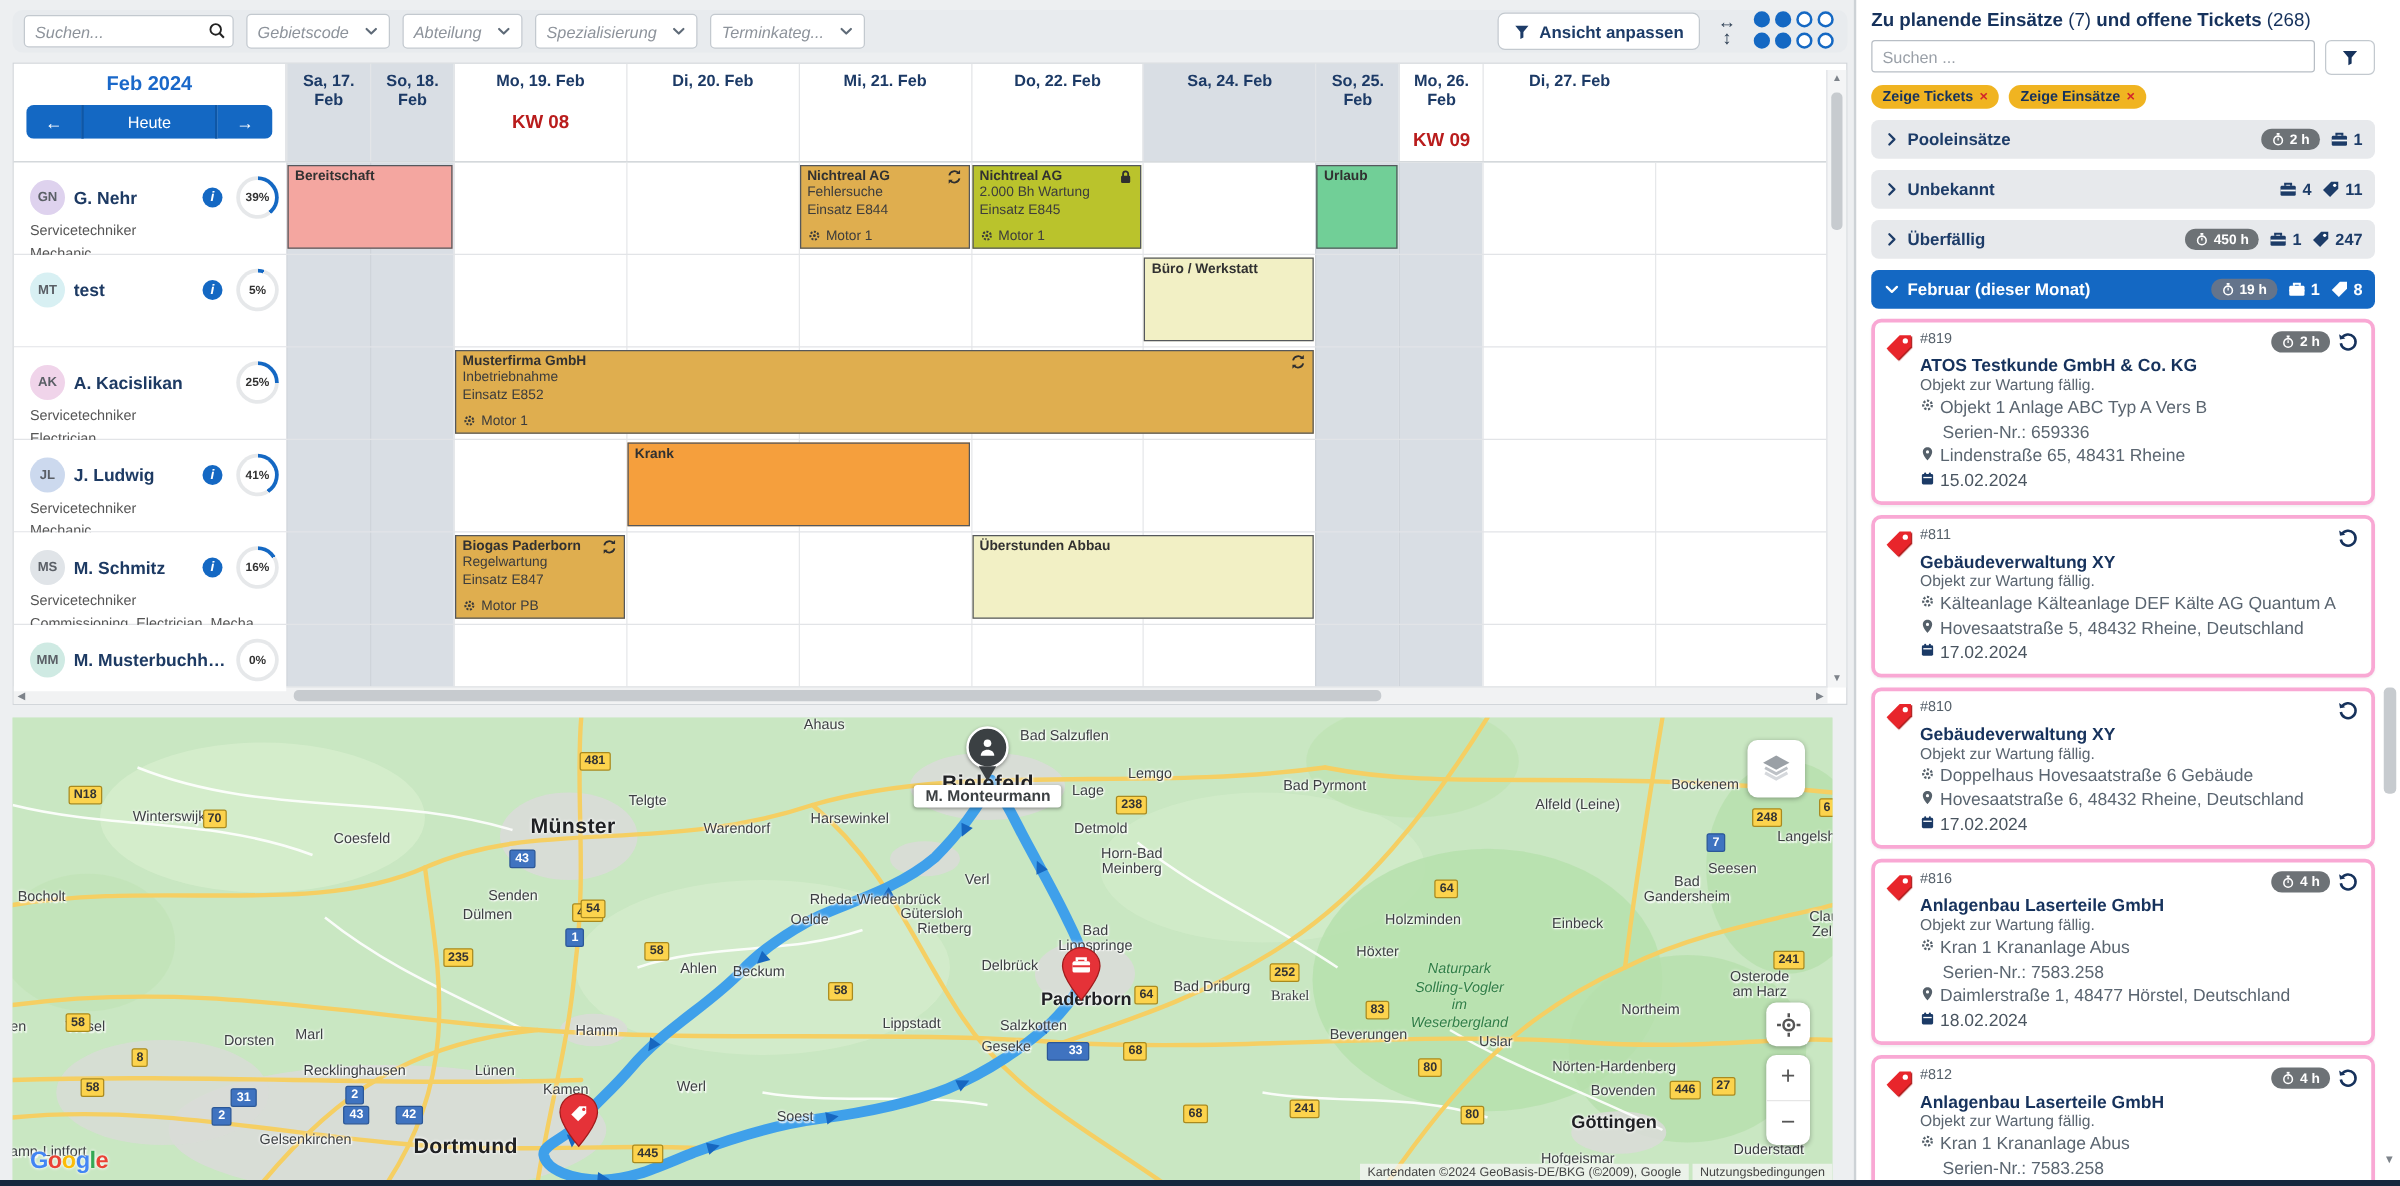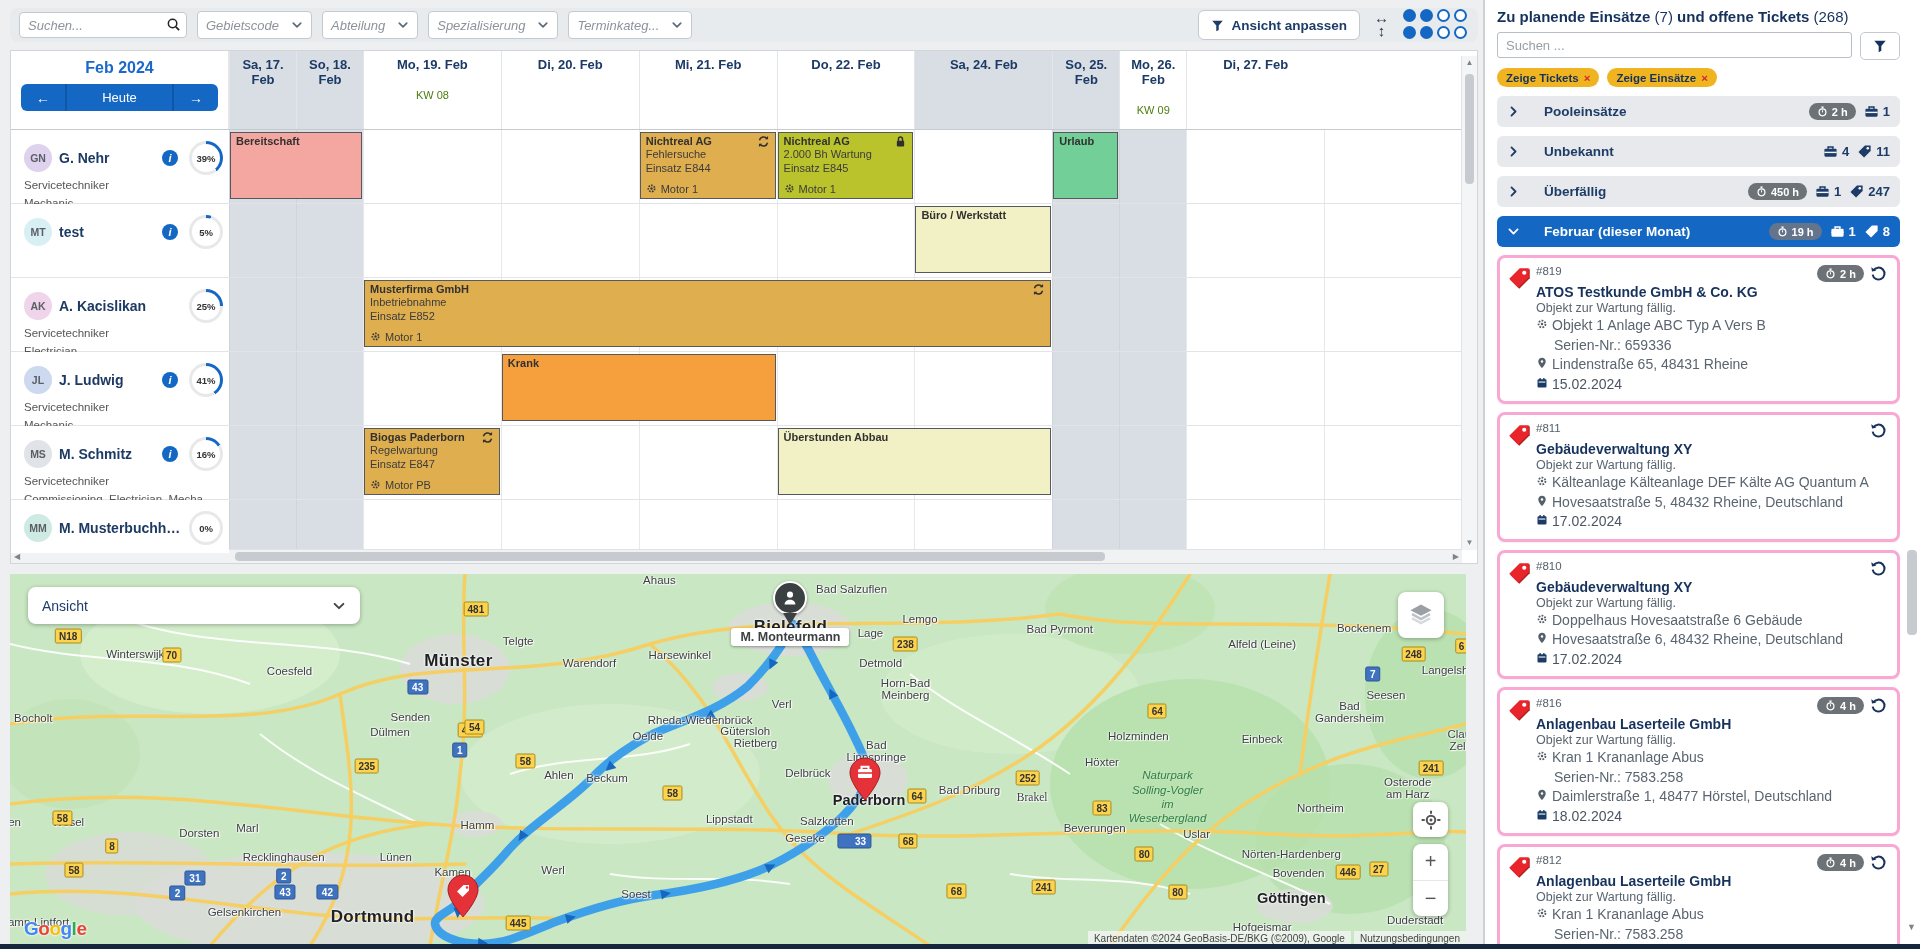--- a/index.html
+++ b/index.html
@@ -36,21 +36,21 @@
   .sch-head{display:grid;height:78px;margin-right:15px;border-bottom:1px solid #c6cbd0}
   .res-head{display:flex;flex-direction:column;align-items:stretch;padding:6px 10px 0 10px;box-sizing:border-box;border-right:1px solid #e3e5e8}
   .month-lbl{text-align:center;font-size:16px;font-weight:bold;color:#1a68c9;margin-top:2px}
   .nav{display:flex;height:27px;margin-top:7px;border-radius:6px;overflow:hidden}
   .nav .nbtn{background:#1468c3;color:#fff;border:none;font-size:14px;cursor:pointer;font-family:inherit}
   .nav .narrow{width:44px}
   .nav .ntoday{flex:1;font-size:13px;border-left:2px solid #0f57a6;border-right:2px solid #0f57a6}
   .day-head{border-left:1px solid #e3e5e8;text-align:center;padding-top:6px;box-sizing:border-box}
   .day-head.we{background:#d9dee4}
   .day-lbl{font-size:13px;font-weight:bold;color:#1c3a66}
-  .kw-lbl{font-size:11px;font-weight:normal;color:#4d7c0f;margin-top:17px}
+  .kw-lbl{font-size:15px;font-weight:bold;color:#b91c1c;margin-top:17px}
 
   .sch-body{display:grid;grid-template-rows:repeat(6,74px);height:423px;margin-right:15px;overflow:hidden;position:relative}
   .colcell{border-left:1px solid #e6e8ea;grid-row:1/7}
   .colcell.we{background:#d9dee4;border-left:1px solid #cfd4da}
   .rowline{grid-column:2/-1;border-bottom:1px solid #e2e4e7;pointer-events:none}
   .res-cell{grid-column:1;background:#fff;border-bottom:1px solid #e2e4e7;padding:11px 6px 0 13px;box-sizing:border-box;z-index:1}
   .res-top{display:flex;align-items:center;gap:7px}
   .avatar{width:28px;height:28px;border-radius:50%;display:flex;align-items:center;justify-content:center;
           font-size:10.5px;font-weight:bold;color:#5a5f66;flex:0 0 auto}
   .res-name{font-size:14px;font-weight:bold;color:#1d3a63;white-space:nowrap;overflow:hidden;text-overflow:ellipsis}
@@ -139,21 +139,21 @@
   .sb-filter svg{width:14px;height:14px}
   .chips{display:flex;gap:8px;margin-top:8px}
   .chip{background:#f0b421;border-radius:10px;height:19px;display:flex;align-items:center;gap:5px;padding:0 9px;
         font-size:11.5px;font-weight:bold;color:#16325c;cursor:pointer}
   .chip .x{color:#d3262c;font-weight:bold}
   .toggle{display:flex;margin-top:9px;height:25px;border-radius:4px;overflow:hidden}
   .toggle div{flex:1;display:flex;align-items:center;justify-content:center;font-size:13.5px;cursor:pointer}
   .tg-week{background:#d3d6d9;color:#1d3c68}
   .tg-month{background:#1468c3;color:#fff}
   .sec{height:31px;margin-top:9px;border-radius:6px;background:#e7e9ec;display:flex;align-items:center;
-       padding:0 10px;gap:24px;cursor:pointer;color:#1d3c68}
+       padding:0 10px;gap:6px;cursor:pointer;color:#1d3c68}
   .sec.expanded{background:#1468c3;color:#fff}
   .sec .sec-chev{width:13px;height:13px;flex:0 0 auto}
   .sec-label{font-size:13.5px;font-weight:bold;white-space:nowrap}
   .sec-badges{margin-left:auto;display:flex;align-items:center;gap:8px}
   .pill{background:#6d7276;color:#fff;border-radius:10px;height:17px;display:flex;align-items:center;gap:4px;
         padding:0 8px;font-size:11px;font-weight:bold;white-space:nowrap}
   .sec.expanded .pill{background:#64748b}
   .pill svg{width:11px;height:11px}
   .cnt-b{display:flex;align-items:center;gap:4px;font-size:13px;font-weight:bold}
   .cnt-b svg{width:15px;height:15px}
@@ -780,26 +780,20 @@
         </div>
         <div class="marker mk-pin" style="left: 31.1%; top: 92.5%;">
           <svg width="34" height="44" viewBox="0 0 34 44">
             <path d="M17 1C8.7 1 2 7.6 2 15.8 2 26 17 43 17 43s15-17.2 15-27.2C32 7.6 25.3 1 17 1z" fill="#e53238" stroke="#9f1c1c"></path>
             <path d="M11 17.5l6.5-6.5h5.5v5.5L16.5 23z" fill="#fff"></path>
             <circle cx="21" cy="13.5" r="1.3" fill="#e53238"></circle>
           </svg>
         </div>
       </div>
 
-    <div class="mview">
-      <span>Ansicht</span>
-      <svg class="chev">
-          <use href="#i-chev-d"></use>
-        </svg>
-    </div>
     <div class="mbtn layers">
       <svg>
           <use href="#i-layers"></use>
         </svg>
     </div>
     <div class="mbtn locate">
       <svg>
           <use href="#i-target"></use>
         </svg>
     </div>

